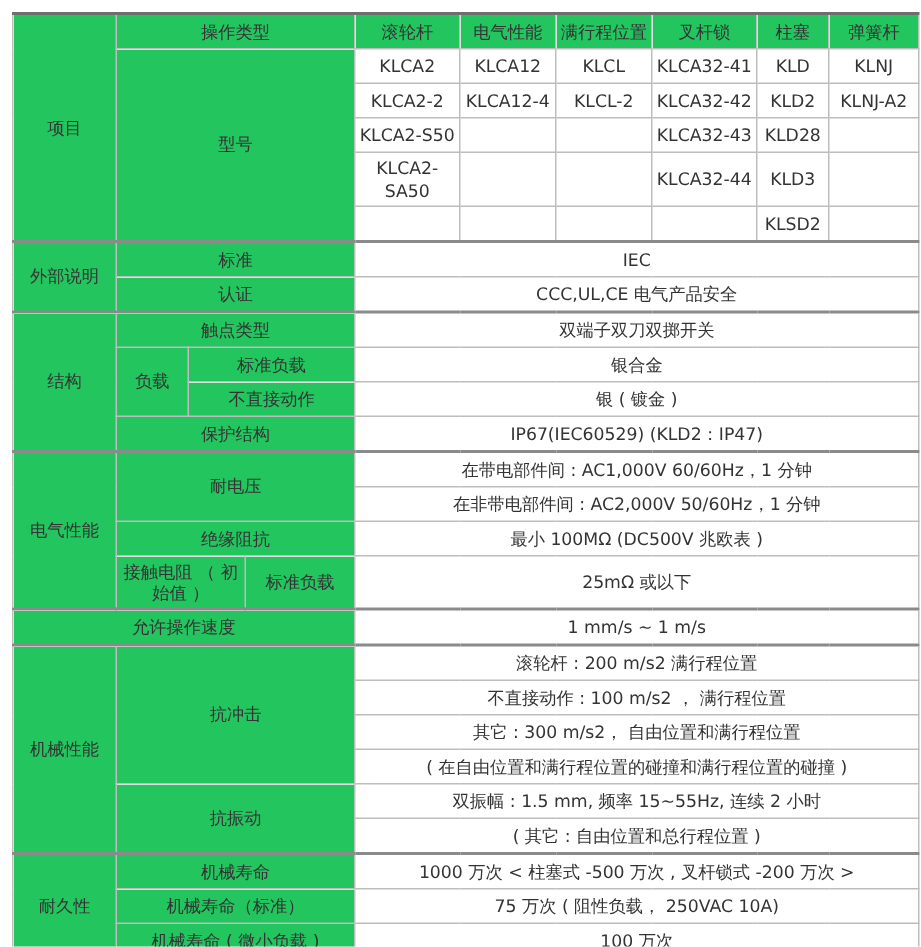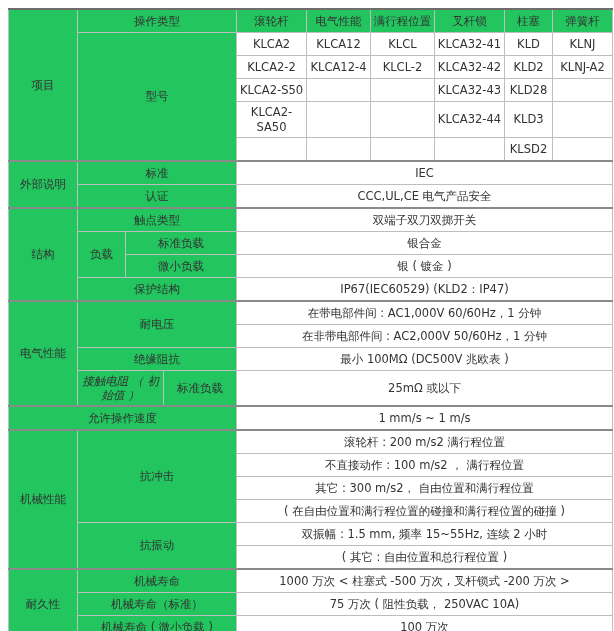--- a/index.html
+++ b/index.html
@@ -9,21 +9,21 @@
   table.spec{border-collapse:collapse;table-layout:fixed;
              margin:8px 0 0 8px;width:604px;
              font-size:11.5px;line-height:1.25;
              border-top:2px solid #6e6e6e;border-bottom:2px solid #6e6e6e;}
   table.spec td{border:1px solid #bdbdbd;height:20px;
                 padding:1px 2px;text-align:center;vertical-align:middle;
                 overflow:hidden;background:#ffffff;word-break:break-word;}
   table.spec td.lbl{background:#22c55e;}
   table.spec tr.sec > td{border-top:2px solid #8a8a8a;}
   table.spec td.tall{height:33px;margin-top:21px;}
-  table.spec td.tall2{height:32px;font-style:italic;}
+  table.spec td.tall2{height:32px;}
 </style>
 </head>
 <body>
 
 <table class="spec">
   <colgroup>
     <col style="width:69px">
       <col style="width:48px">
       <col style="width:38px">
       <col style="width:73px">
@@ -102,21 +102,21 @@
     <td class="lbl" rowspan="4">结构</td>
     <td class="lbl" colspan="3">触点类型</td>
     <td colspan="6">双端子双刀双掷开关</td>
   </tr>
   <tr>
     <td class="lbl" rowspan="2">负载</td>
     <td class="lbl" colspan="2">标准负载</td>
     <td colspan="6">银合金</td>
   </tr>
   <tr>
-    <td class="lbl" colspan="2">微小负载</td>
+    <td class="lbl" colspan="2">不直接动作</td>
     <td colspan="6">银 ( 镀金 )</td>
   </tr>
   <tr>
     <td class="lbl" colspan="3">保护结构</td>
     <td colspan="6">IP67(IEC60529) (KLD2：IP47)</td>
   </tr>
 
   <tr class="sec">
     <td class="lbl" rowspan="4">电气性能</td>
     <td class="lbl" colspan="3" rowspan="2">耐电压</td>

